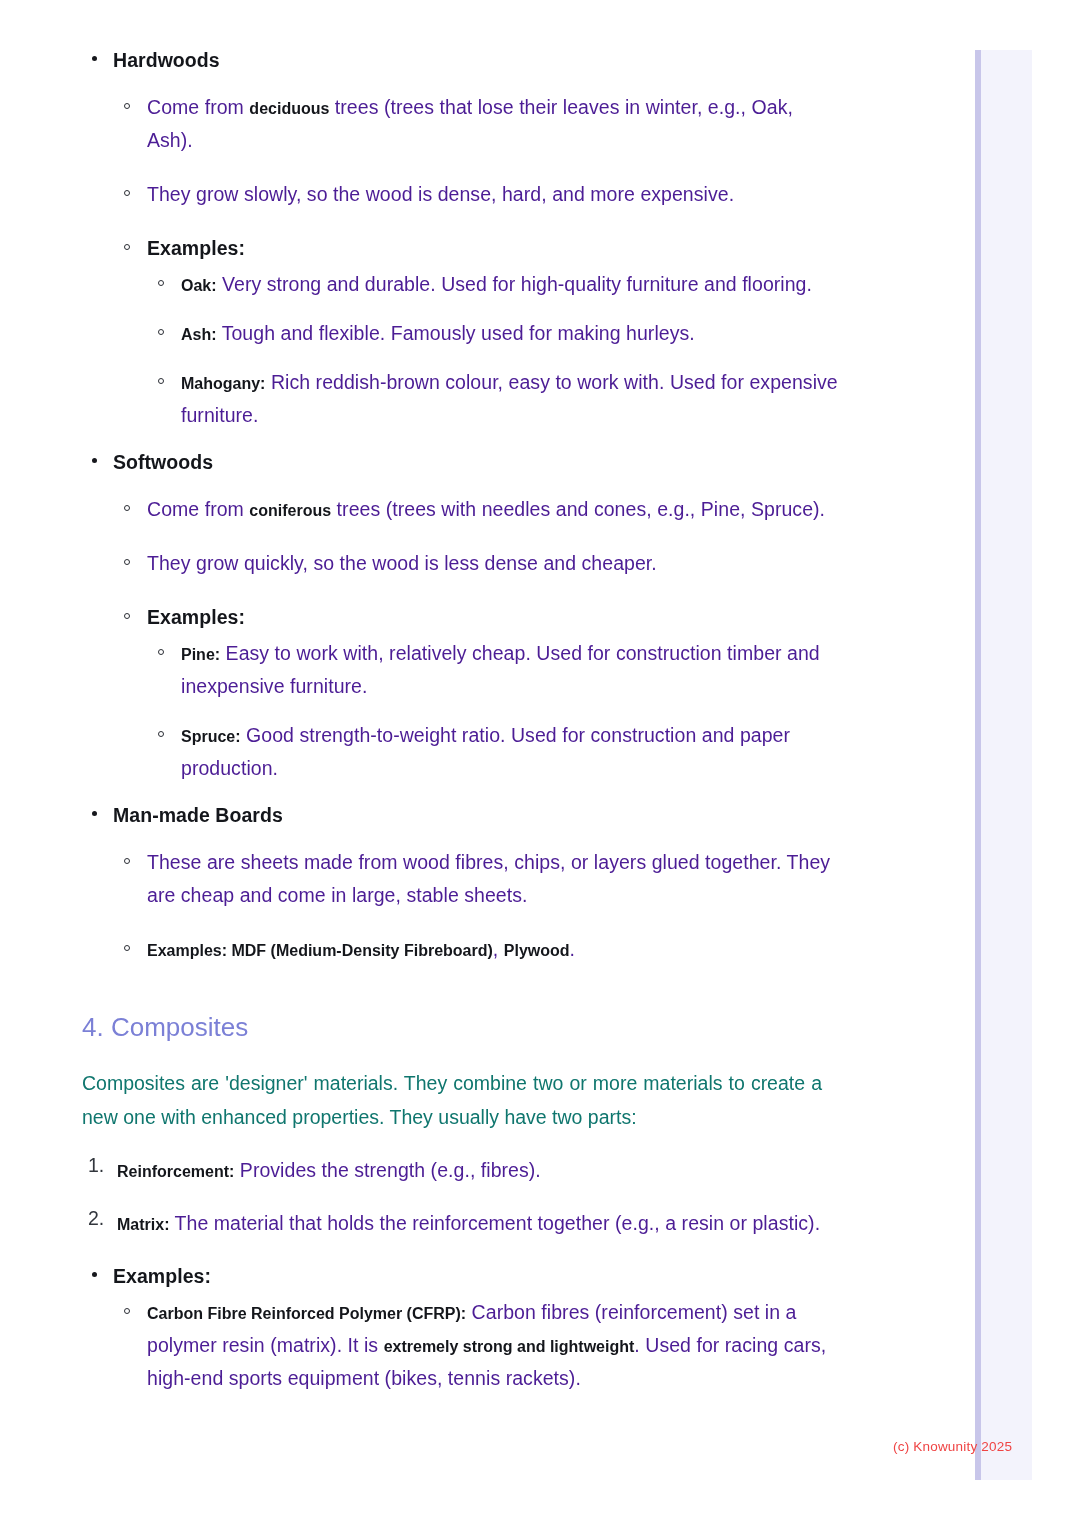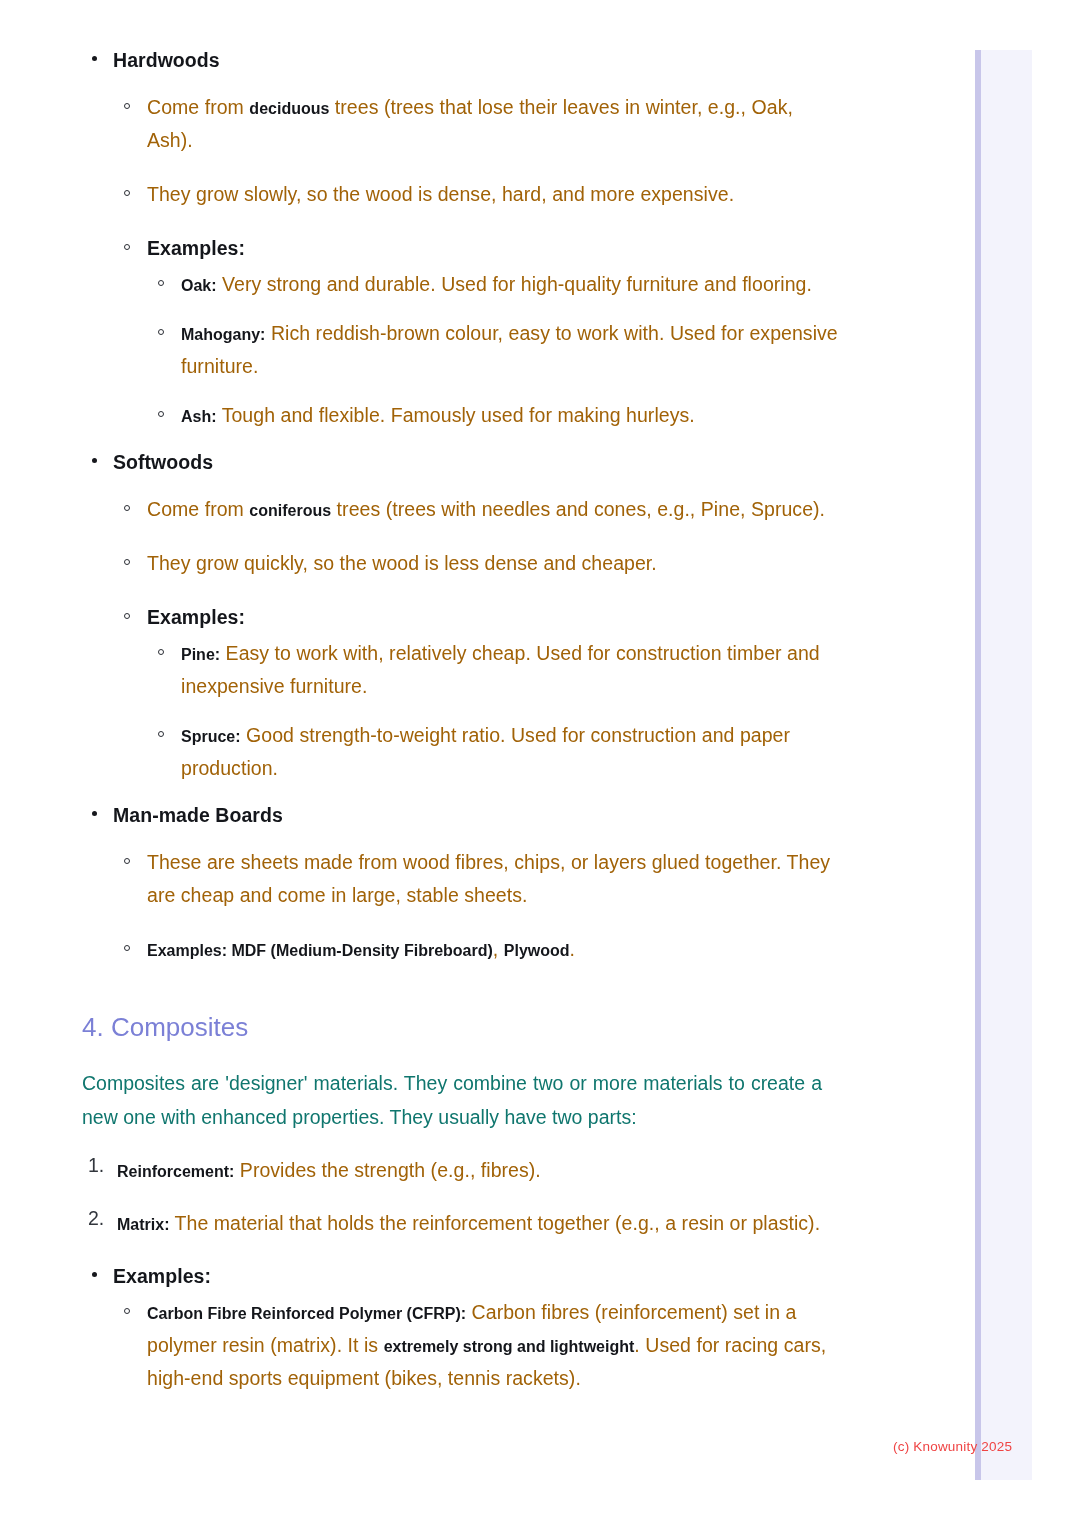--- a/index.html
+++ b/index.html
@@ -129,21 +129,21 @@
     left: 6px;
     top: 0;
     color: #32363d;
     font-size: 19.5px;
   }
 
   
   .txt {
     font-size: 19.5px;
     line-height: 33px;
-    color: #a16207;
+    color: #4c1d95;
     letter-spacing: 0.05px;
   }
   .hd {
     font-size: 19.5px;
     line-height: 33px;
     color: #14161b;
     font-weight: bold;
     letter-spacing: 0.05px;
   }
   b, strong {
@@ -202,24 +202,24 @@
           <li>
             <span class="txt">They grow slowly, so the wood is dense, hard, and more expensive.</span>
           </li>
           <li>
             <span class="hd">Examples:</span>
             <ul class="lvl3">
               <li>
                 <b>Oak:</b><span class="txt"> Very strong and durable. Used for high-quality furniture and flooring.</span>
               </li>
               <li>
+                <b>Ash:</b><span class="txt"> Tough and flexible. Famously used for making hurleys.</span>
+              </li>
+              <li>
                 <b>Mahogany:</b><span class="txt"> Rich reddish-brown colour, easy to work with. Used for expensive furniture.</span>
-              </li>
-              <li>
-                <b>Ash:</b><span class="txt"> Tough and flexible. Famously used for making hurleys.</span>
               </li>
             </ul>
           </li>
         </ul>
       </li>
 
       <li>
         <div class="hd">Softwoods</div>
 
         <ul class="lvl2">

